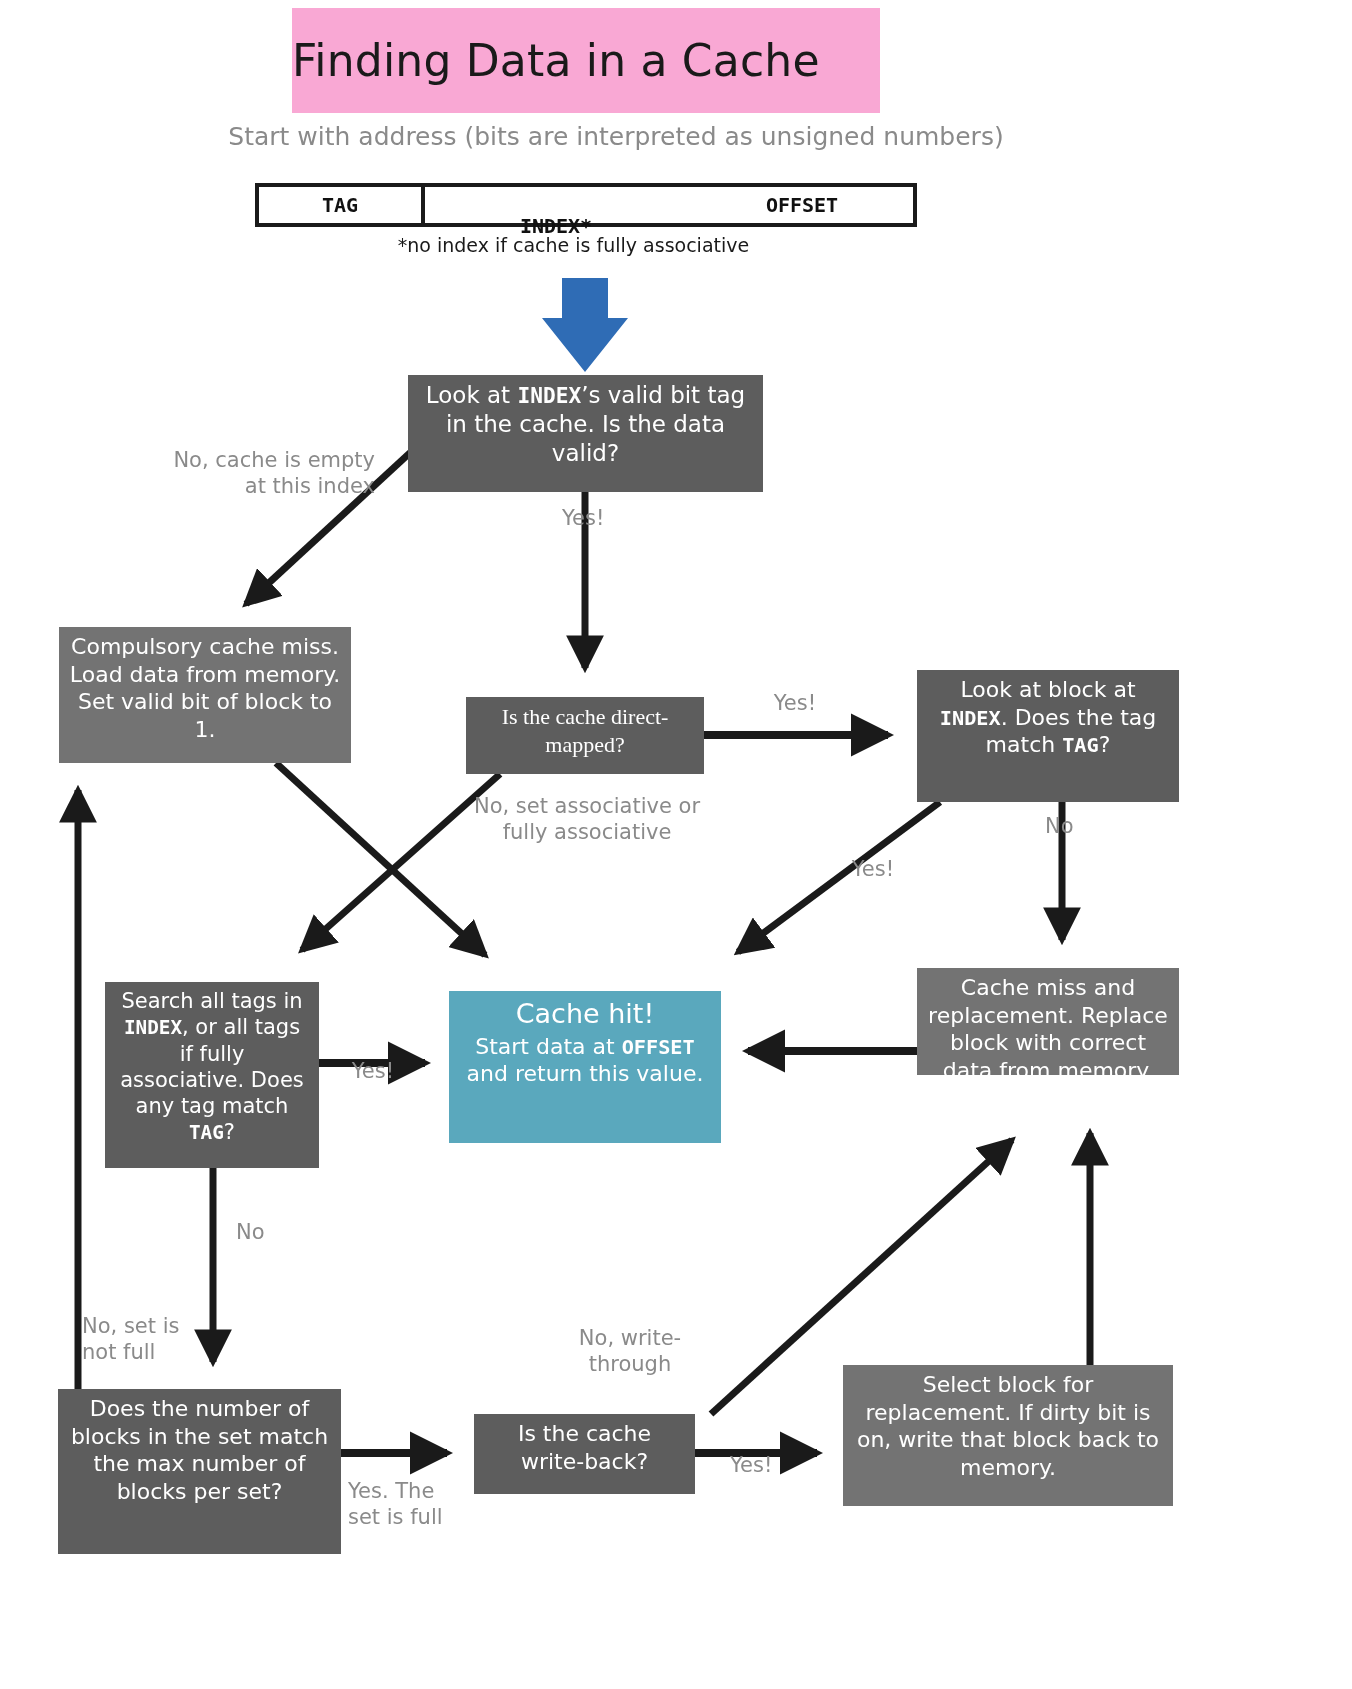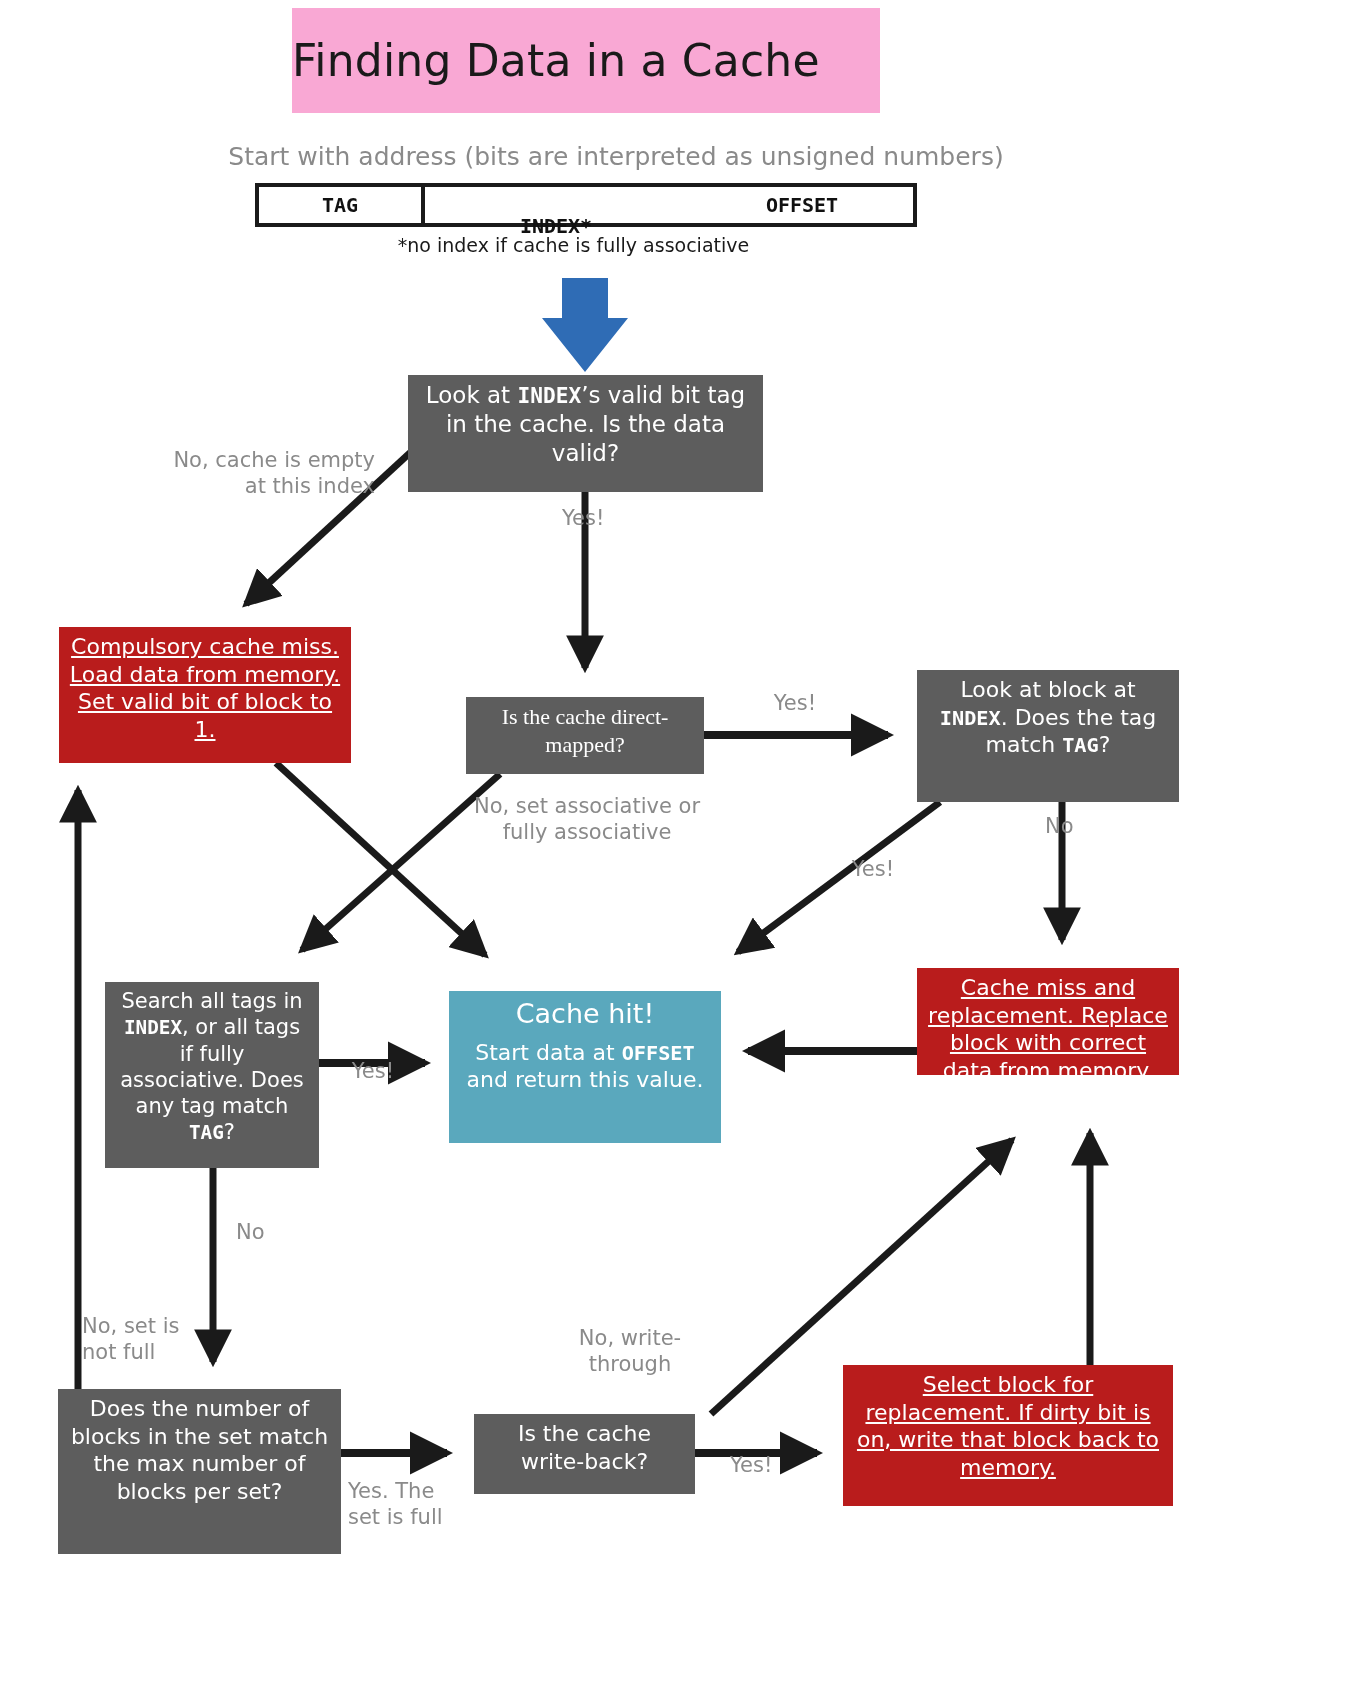--- a/index.html
+++ b/index.html
@@ -42,21 +42,21 @@
     font-size: 44px;
     color: #1a1a1a;
     letter-spacing: 0.2px;
     font-weight: 400;
   }
 
   
   .addr-caption {
     position: absolute;
     left: 0;
-    top: 142px;
+    top: 122px;
     width: 1232px;
     text-align: center;
     font-size: 25px;
     color: #8a8a8a;
   }
 
   
   .addr-bar {
     position: absolute;
     left: 255px;
@@ -99,42 +99,42 @@
     display: flex;
     align-items: flex-start;
     justify-content: center;
     text-align: center;
     color: #ffffff;
     line-height: 1.25;
     padding: 6px 10px;
   }
   .node .txt { width: 100%; }
   .node.gray  { background: #5d5d5d; }
-  .node.green { background: #b91c1c; text-decoration: underline; }
+  .node.green { background: #737373; }
   .node.teal  { background: #5aa8bd; }
 
   .mono {
     font-family: "DejaVu Sans Mono", "Liberation Mono", monospace;
     font-weight: bold;
     font-size: 0.92em;
   }
 
   
   #node-valid      { left: 408px; top: 375px;  width: 355px; height: 117px; font-size: 23px; }
   #node-compulsory { left: 59px;  top: 627px;  width: 292px; height: 136px; font-size: 22px; }
   #node-direct     { left: 466px; top: 697px;  width: 238px; height: 77px;  font-size: 22px; font-family: Liberation Serif, serif; }
   #node-lookblock  { left: 917px; top: 670px;  width: 262px; height: 132px; font-size: 22px; }
   #node-searchtags { left: 105px; top: 982px;  width: 214px; height: 186px; font-size: 21px; }
   #node-hit        { left: 449px; top: 991px;  width: 272px; height: 152px; font-size: 22px; }
   #node-missrep    { left: 917px; top: 968px;  width: 262px; height: 107px; font-size: 22px; }
   #node-numblocks  { left: 58px;  top: 1389px; width: 283px; height: 165px; font-size: 22px; }
   #node-writeback  { left: 474px; top: 1414px; width: 221px; height: 80px;  font-size: 22px; }
   #node-selectblk  { left: 843px; top: 1365px; width: 330px; height: 141px; font-size: 22px; }
 
-  #node-hit .hit-title { font-size: 27px; display: block; margin-bottom: 8px; }
+  #node-hit .hit-title { font-size: 27px; display: block; margin-bottom: 2px; }
 
   
   .elabel {
     position: absolute;
     color: #8a8a8a;
     font-size: 21px;
     text-align: center;
     line-height: 1.25;
     white-space: pre-line;
   }

